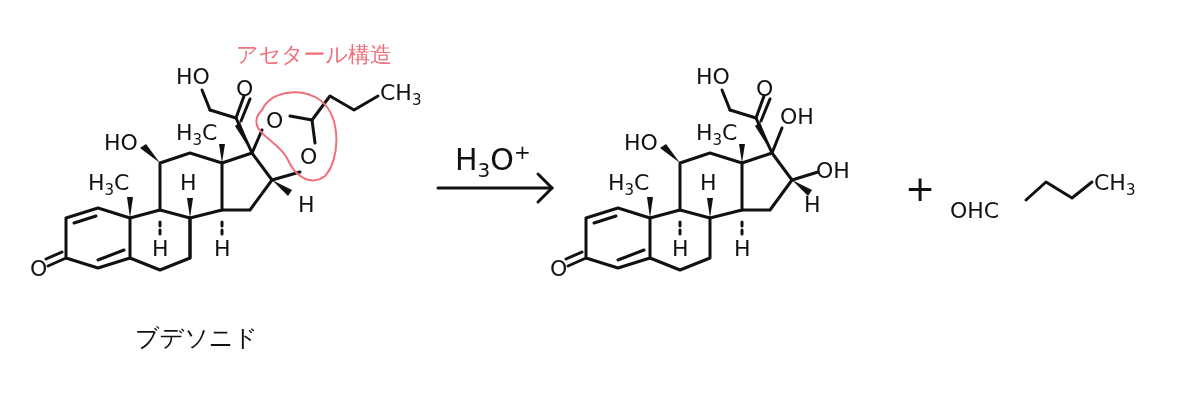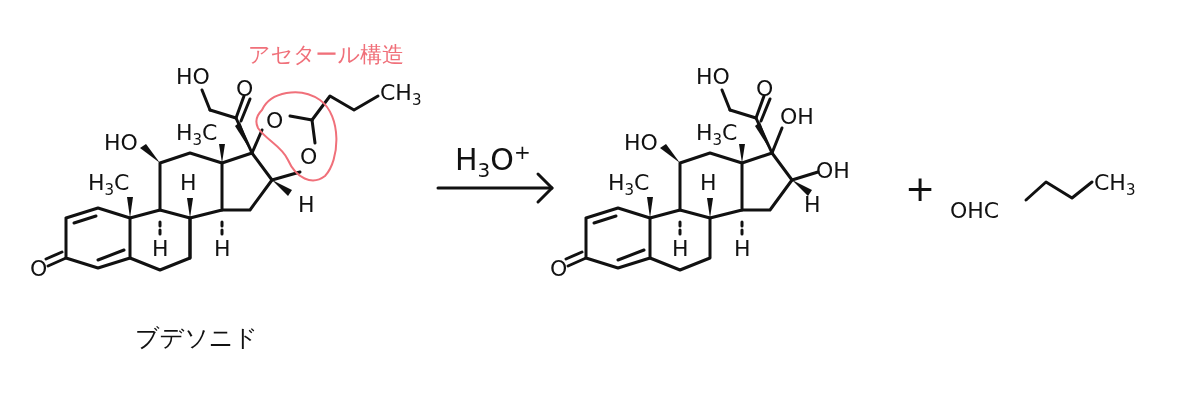--- a/index.html
+++ b/index.html
@@ -5,21 +5,21 @@
   html, body { margin: 0; padding: 0; background: #ffffff; }
   body { width: 1200px; height: 403px; position: relative; overflow: hidden;
          font-family: "DejaVu Sans", sans-serif; }
   svg { position: absolute; left: 0; top: 0; }
   .bond { stroke: #111; stroke-width: 3; fill: none; stroke-linecap: round; stroke-linejoin: round; }
   .wedge { fill: #111; }
   .hash { stroke: #111; stroke-width: 3; stroke-linecap: round; }
   .lbl { font-family: "DejaVu Sans", sans-serif; font-size: 22px; fill: #111; }
   .sub { font-size: 15px; }
   .caption { position: absolute; font-family: "DejaVu Sans", sans-serif; }
-  #annot { color: #f0707a; font-size: 22px; left: 236px; top: 40px; margin-left: 12px; }
+  #annot { color: #f0707a; font-size: 22px; left: 236px; top: 40px; }
   #name1 { color: #111; font-size: 24px; left: 135px; top: 322px; }
   #reagent { color: #111; font-size: 30px; left: 455px; top: 140px; text-align: center; }
   #plus { color: #111; font-size: 36px; left: 905px; top: 168px; }
 </style>
 </head>
 <body>
 
 <svg width="1200" height="403" viewBox="0 0 1200 403">
 
   <g>

